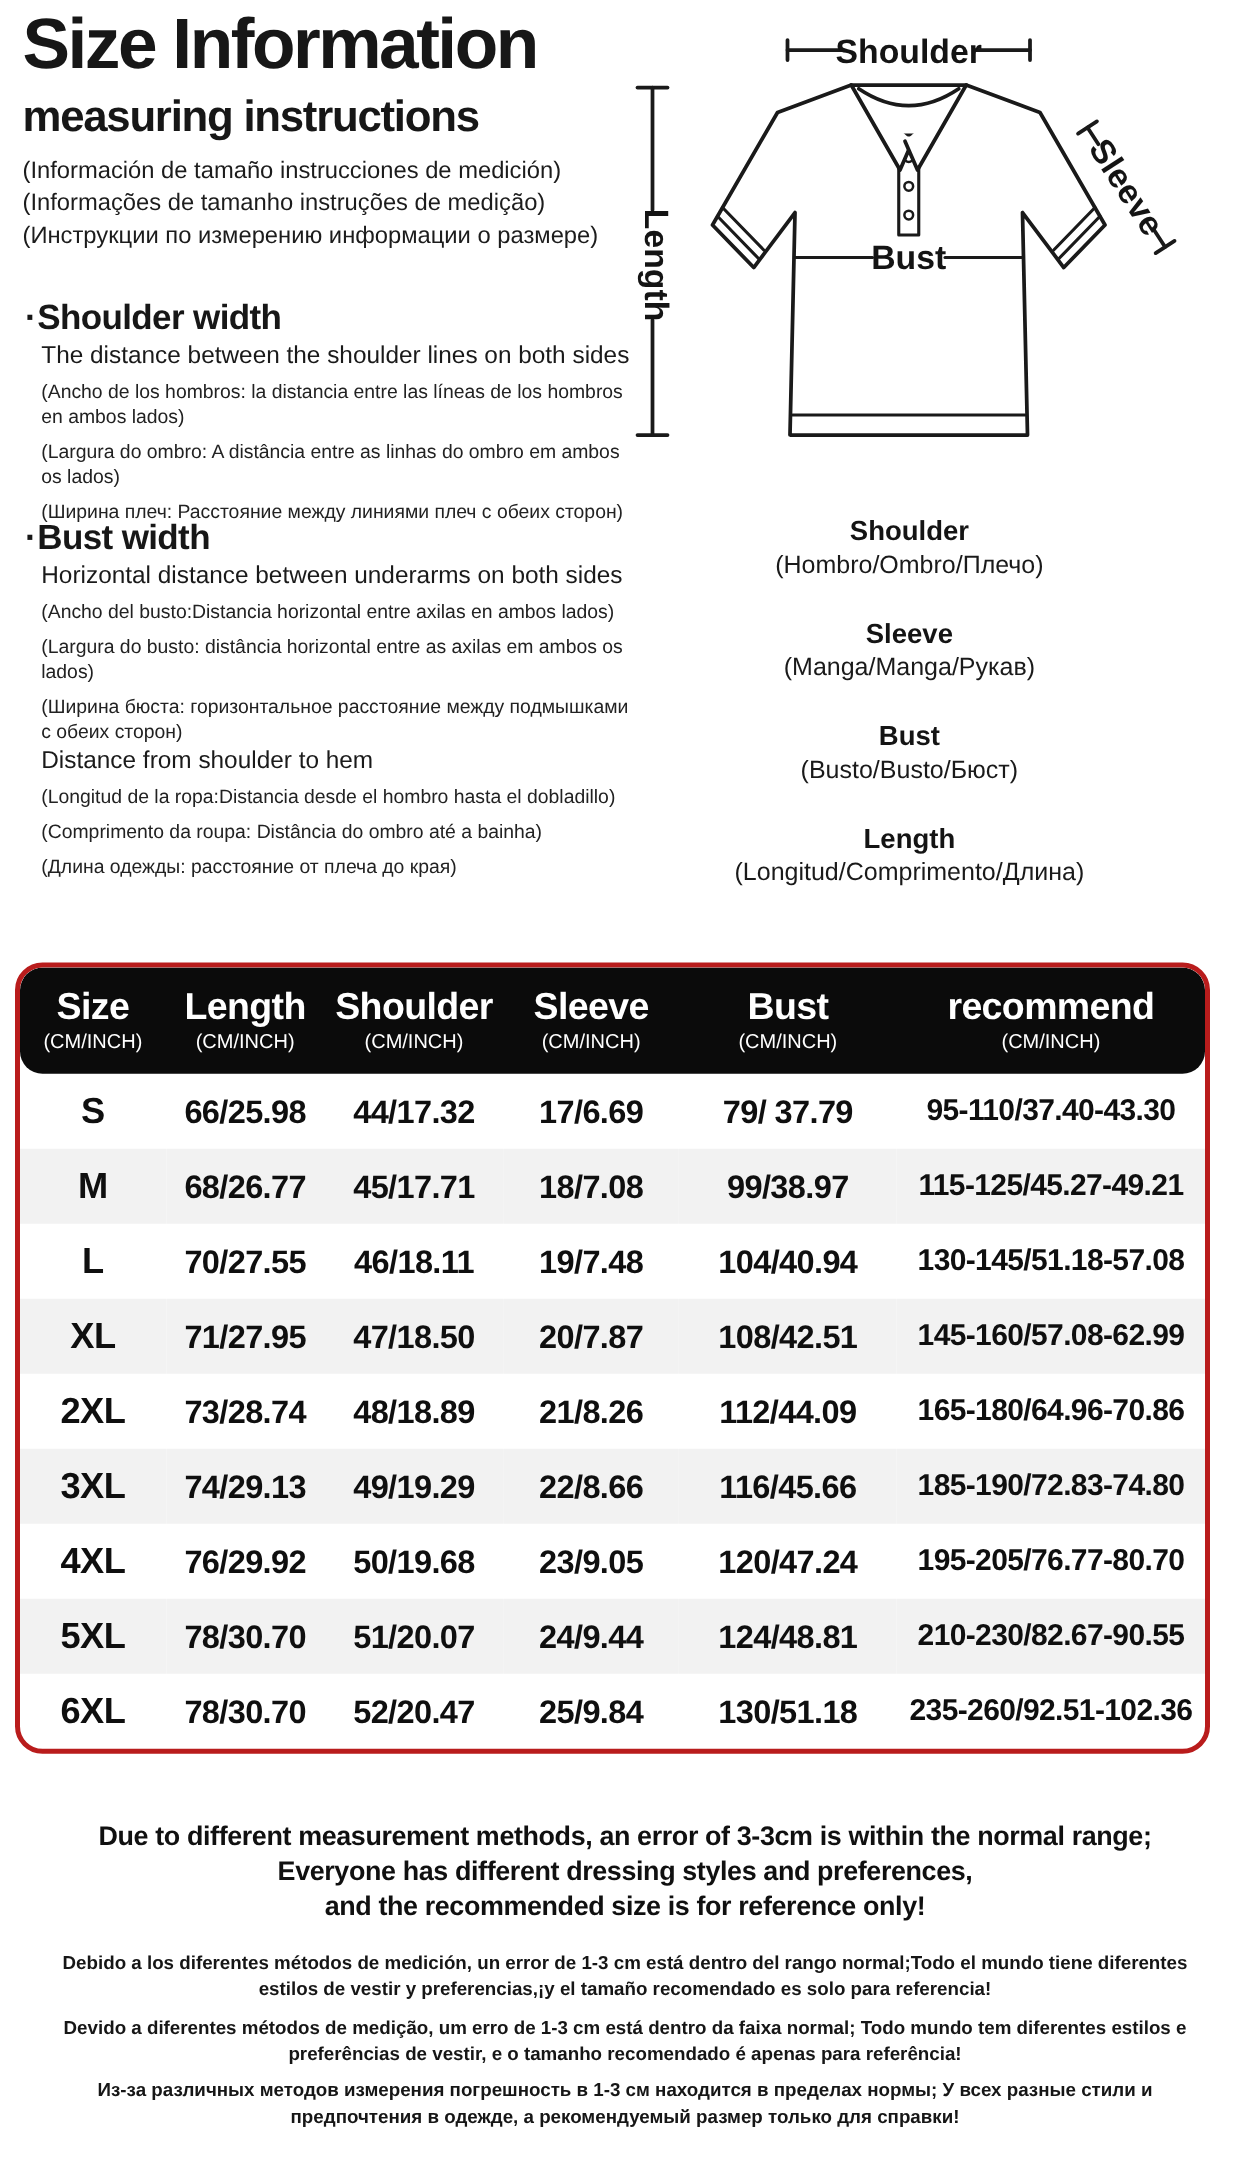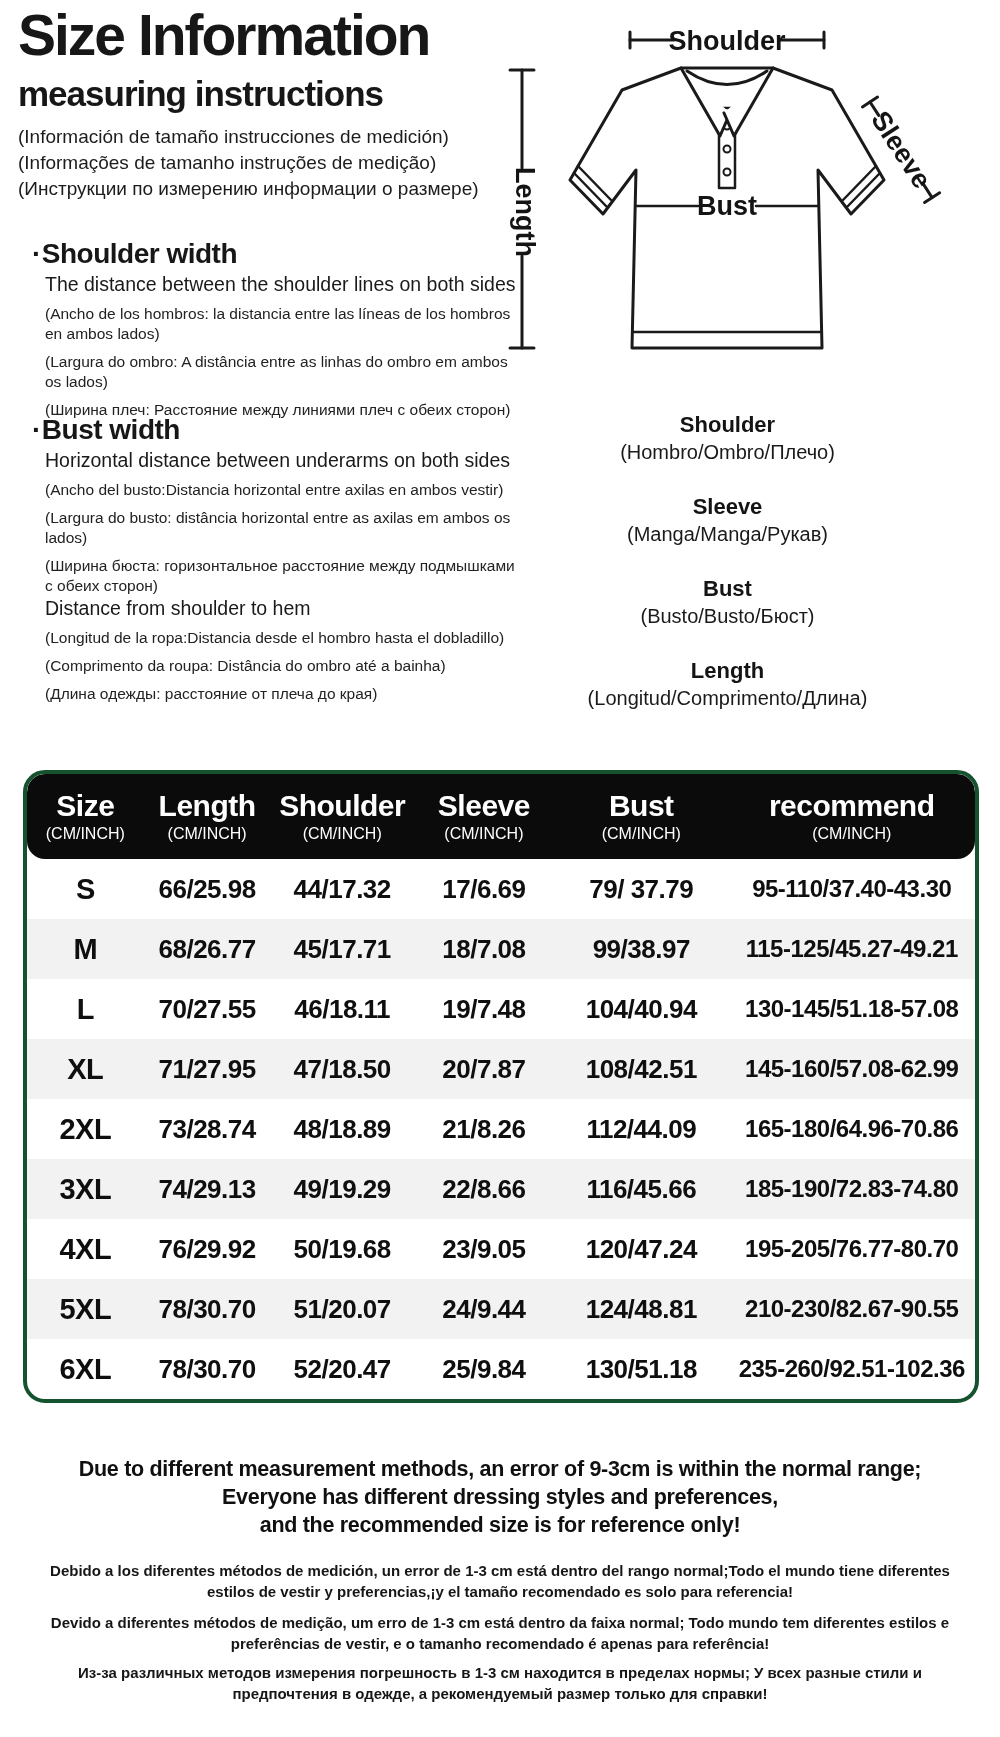--- a/index.html
+++ b/index.html
@@ -8,41 +8,41 @@
     background:#ffffff; color:#111111;
     font-family:"Liberation Sans", sans-serif;
   }
   
   .header { position:absolute; left:18px; top:6px; width:520px; }
   .title { font-size:57px; font-weight:bold; letter-spacing:-2px; line-height:1.02; color:#171717; }
   .subtitle { font-size:35px; font-weight:bold; letter-spacing:-1px; margin-top:10px; color:#171717; }
   .header-tr { margin-top:10px; font-size:19px; line-height:26px; color:#1c1c1c; }
 
   
-  .section { position:absolute; left:32px; width:508px; }
+  .section { position:absolute; left:20px; width:508px; }
   .sec-1 { top:238px; } .sec-2 { top:414px; } .sec-3 { top:594px; }
   .sec-head { font-size:28px; font-weight:bold; letter-spacing:-0.5px; color:#171717; }
   .sec-bullet { margin-right:1px; }
   .sec-desc { font-size:19.5px; margin:3px 0 0 13px; color:#1a1a1a; }
   .sec-notes { margin:8px 0 0 13px; width:474px; }
   .sec-note { font-size:15.5px; line-height:20px; margin-bottom:8px; color:#222222; }
 
   
   .diagram { position:absolute; left:482px; top:18px; }
 
   
   .legend { position:absolute; left:505px; top:412px; width:445px; text-align:center; }
   .legend-entry { margin-bottom:30px; }
   .legend-term { font-size:22px; font-weight:bold; color:#141414; margin-bottom:3px; }
   .legend-translation { font-size:20px; color:#1a1a1a; }
 
   
   .table-wrap {
-    position:absolute; left:23px; top:770px; width:948px;
-    border:4px solid #14532d; border-radius:22px; background:#ffffff; overflow:hidden;
+    position:absolute; left:12px; top:770px; width:948px;
+    border:4px solid #b91c1c; border-radius:22px; background:#ffffff; overflow:hidden;
   }
   .thead-bar {
     display:grid; grid-template-columns:12.3% 13.4% 15.1% 14.8% 18.4% 26%;
     background:#0b0b0b; color:#ffffff; border-radius:18px;
     padding:15px 0 14px 0; text-align:center;
   }
   .col-label { font-size:30px; font-weight:bold; letter-spacing:-0.5px; line-height:34px; }
   .col-unit { font-size:16px; font-weight:normal; line-height:22px; }
   table.body-table { width:100%; border-collapse:collapse; table-layout:fixed; }
   table.body-table td {
@@ -86,21 +86,21 @@
       <div class="sec-note">(Ancho de los hombros: la distancia entre las líneas de los hombros en ambos lados)</div>
       <div class="sec-note">(Largura do ombro: A distância entre as linhas do ombro em ambos os lados)</div>
       <div class="sec-note">(Ширина плеч: Расстояние между линиями плеч с обеих сторон)</div>
     </div>
   </div>
 
   <div class="section sec-2">
     <div class="sec-head"><span class="sec-bullet">·</span><span>Bust width</span></div>
     <div class="sec-desc">Horizontal distance between underarms on both sides</div>
     <div class="sec-notes">
-      <div class="sec-note">(Ancho del busto:Distancia horizontal entre axilas en ambos vestir)</div>
+      <div class="sec-note">(Ancho del busto:Distancia horizontal entre axilas en ambos lados)</div>
       <div class="sec-note">(Largura do busto: distância horizontal entre as axilas em ambos os lados)</div>
       <div class="sec-note">(Ширина бюста: горизонтальное расстояние между подмышками с обеих сторон)</div>
     </div>
   </div>
 
   <div class="section sec-3">
     <div class="sec-desc">Distance from shoulder to hem</div>
     <div class="sec-notes">
       <div class="sec-note">(Longitud de la ropa:Distancia desde el hombro hasta el dobladillo)</div>
       <div class="sec-note">(Comprimento da roupa: Distância do ombro até a bainha)</div>
@@ -283,21 +283,21 @@
             <td>52/20.47</td>
             <td>25/9.84</td>
             <td>130/51.18</td>
             <td>235-260/92.51-102.36</td>
           </tr>
         </tbody>
     </table>
   </div>
 
   <div class="footer-en">
-    <div>Due to different measurement methods, an error of 9-3cm is within the normal range;</div>
+    <div>Due to different measurement methods, an error of 3-3cm is within the normal range;</div>
     <div>Everyone has different dressing styles and preferences,</div>
     <div>and the recommended size is for reference only!</div>
   </div>
   <div class="footer-note note-es">Debido a los diferentes métodos de medición, un error de 1-3 cm está dentro del rango normal;Todo el mundo tiene diferentes estilos de vestir y preferencias,¡y el tamaño recomendado es solo para referencia!</div>
   <div class="footer-note note-pt">Devido a diferentes métodos de medição, um erro de 1-3 cm está dentro da faixa normal; Todo mundo tem diferentes estilos e preferências de vestir, e o tamanho recomendado é apenas para referência!</div>
   <div class="footer-note note-ru">Из-за различных методов измерения погрешность в 1-3 см находится в пределах нормы; У всех разные стили и предпочтения в одежде, а рекомендуемый размер только для справки!</div>
 
 </div>
 
 </body></html>

